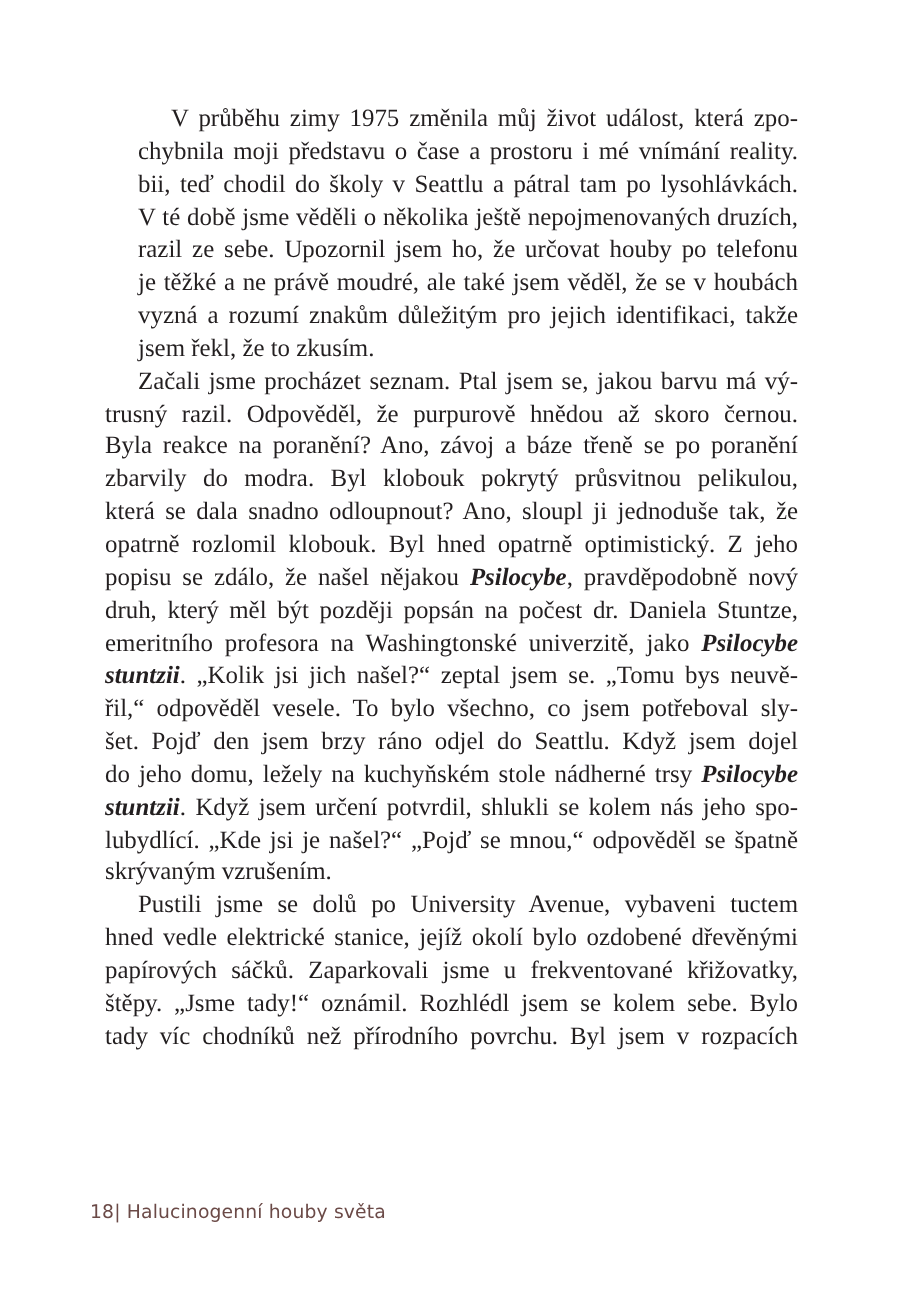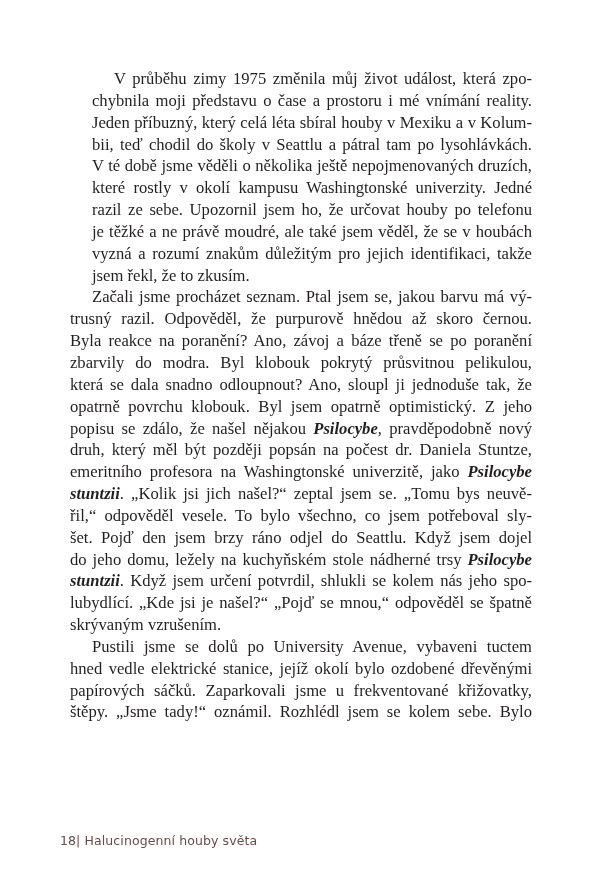--- a/index.html
+++ b/index.html
@@ -14,62 +14,61 @@
   .para { margin: 0; text-indent: 22px; }
   .para:first-child { text-indent: 22px; }
   .line { display: block; text-align: justify; text-align-last: justify; white-space: nowrap; }
   .line.last { text-align-last: left; }
   .para .line:first-child { padding-left: 22px; }
   .para { text-indent: 0; }
   i { font-style: italic; font-weight: bold; }
   .footer {
     position: absolute; left: 60px; top: 800px;
     font-family: "DejaVu Sans", "Liberation Sans", sans-serif;
-    font-size: 12.5px; color: #6b4a47; letter-spacing: 0.1px; margin-top: 33px;
+    font-size: 12.5px; color: #6b4a47; letter-spacing: 0.1px;
   }
 </style>
 </head>
 <body>
 
 <div class="page">
   <div class="text-block" id="text-block">
       <div class="para">
         <span class="line">V průběhu zimy 1975 změnila můj život událost, která zpo-</span>
         <span class="line">chybnila moji představu o čase a prostoru i mé vnímání reality.</span>
-        <span class="line">Jeden příbuzný, který celá léta sbíral houby v Mexiku a v Kolum-</span>
         <span class="line">bii, teď chodil do školy v Seattlu a pátral tam po lysohlávkách.</span>
         <span class="line">V té době jsme věděli o několika ještě nepojmenovaných druzích,</span>
-        <span class="line">které rostly v okolí kampusu Washingtonské univerzity. Jedné</span>
         <span class="line">razil ze sebe. Upozornil jsem ho, že určovat houby po telefonu</span>
         <span class="line">je těžké a ne právě moudré, ale také jsem věděl, že se v houbách</span>
         <span class="line">vyzná a rozumí znakům důležitým pro jejich identifikaci, takže</span>
         <span class="line last">jsem řekl, že to zkusím.</span>
       </div>
       <div class="para">
         <span class="line">Začali jsme procházet seznam. Ptal jsem se, jakou barvu má vý-</span>
         <span class="line">trusný razil. Odpověděl, že purpurově hnědou až skoro černou.</span>
         <span class="line">Byla reakce na poranění? Ano, závoj a báze třeně se po poranění</span>
         <span class="line">zbarvily do modra. Byl klobouk pokrytý průsvitnou pelikulou,</span>
         <span class="line">která se dala snadno odloupnout? Ano, sloupl ji jednoduše tak, že</span>
-        <span class="line">opatrně povrchu klobouk. Byl jsem opatrně optimistický. Z jeho</span>
+        <span class="line">opatrně rozlomil klobouk. Byl hned opatrně optimistický. Z jeho</span>
         <span class="line">popisu se zdálo, že našel nějakou <i>Psilocybe</i>, pravděpodobně nový</span>
         <span class="line">druh, který měl být později popsán na počest dr. Daniela Stuntze,</span>
         <span class="line">emeritního profesora na Washingtonské univerzitě, jako <i>Psilocybe</i></span>
         <span class="line"><i>stuntzii</i>. „Kolik jsi jich našel?“ zeptal jsem se. „Tomu bys neuvě-</span>
         <span class="line">řil,“ odpověděl vesele. To bylo všechno, co jsem potřeboval sly-</span>
         <span class="line">šet. Pojď den jsem brzy ráno odjel do Seattlu. Když jsem dojel</span>
         <span class="line">do jeho domu, ležely na kuchyňském stole nádherné trsy <i>Psilocybe</i></span>
         <span class="line"><i>stuntzii</i>. Když jsem určení potvrdil, shlukli se kolem nás jeho spo-</span>
         <span class="line">lubydlící. „Kde jsi je našel?“ „Pojď se mnou,“ odpověděl se špatně</span>
         <span class="line last">skrývaným vzrušením.</span>
       </div>
       <div class="para">
         <span class="line">Pustili jsme se dolů po University Avenue, vybaveni tuctem</span>
         <span class="line">hned vedle elektrické stanice, jejíž okolí bylo ozdobené dřevěnými</span>
         <span class="line">papírových sáčků. Zaparkovali jsme u frekventované křižovatky,</span>
         <span class="line">štěpy. „Jsme tady!“ oznámil. Rozhlédl jsem se kolem sebe. Bylo</span>
+        <span class="line">tady víc chodníků než přírodního povrchu. Byl jsem v rozpacích</span>
       </div>
     </div>
   <div class="footer">
     <span>18</span><span>|</span>
     <span>Halucinogenní houby světa</span>
   </div>
 </div>
 
 </body></html>

